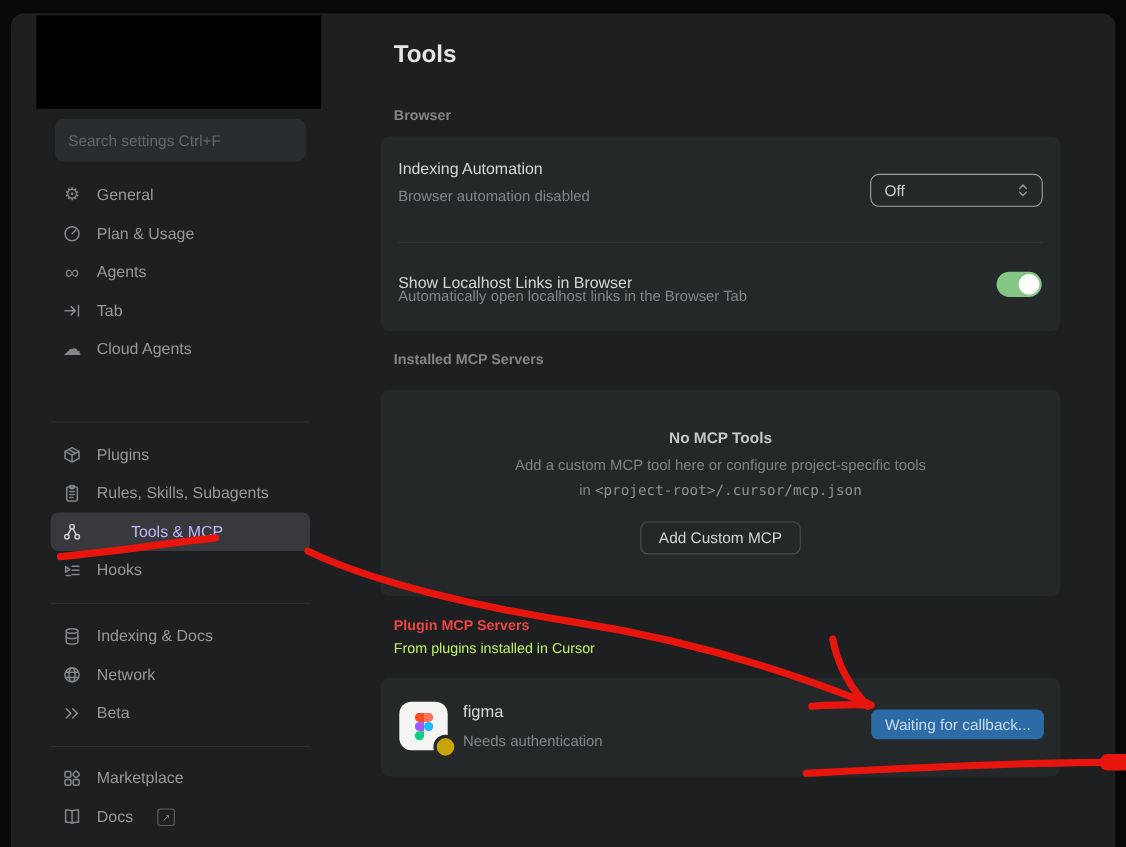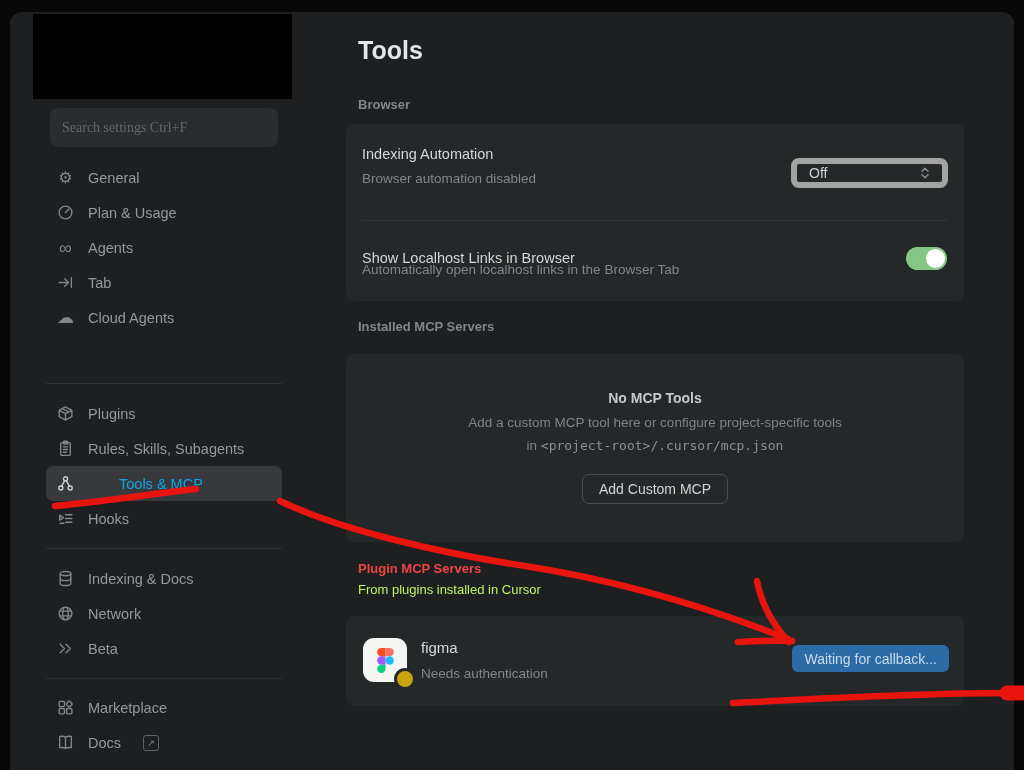--- a/index.html
+++ b/index.html
@@ -12,50 +12,50 @@
   .abs{position:absolute;}
   .window{
     left:10px;top:12px;width:1004px;height:758px;
     background:#1d1f20;border-radius:12px 12px 0 0;
   }
   
   .redaction{left:33px;top:14px;width:259px;height:85px;background:#000;}
   .search{
     left:50px;top:108px;width:228px;height:39px;background:#2a2d2f;
     border:none;border-radius:8px;padding:0 12px;box-sizing:border-box;
-    color:#c8cacb;font-size:14px;font-family:Liberation Serif, serif;outline:none;
+    color:#c8cacb;font-size:14px;font-family:Liberation Sans, sans-serif;outline:none;
   }
   .search::placeholder{color:#63676a;}
   .side-group{left:46px;width:236px;display:flex;flex-direction:column;}
   .side-item{
     height:35px;display:flex;align-items:center;gap:13px;
     padding:0 10px;border-radius:7px;box-sizing:border-box;
     color:#96999b;font-size:14.5px;cursor:pointer;
   }
   .side-item .icn{width:19px;height:19px;display:flex;align-items:center;justify-content:center;flex:none;}
   .side-item svg{stroke:#83868a;fill:none;stroke-width:1.3;stroke-linecap:round;stroke-linejoin:round;}
   .side-item .glyph{color:#83868a;font-size:16px;line-height:1;}
-  .side-item.selected{background:#37393d;color:#0ea5e9;gap:44px;}
+  .side-item.selected{background:#37393d;color:#c4b5fd;gap:44px;}
   .side-item.selected svg{stroke:#cfd1d2;}
   .side-divider{left:46px;width:236px;height:1px;background:#2d3031;}
   .ext-box{
     display:inline-flex;align-items:center;justify-content:center;
     width:14px;height:14px;border:1px solid #5f6264;border-radius:3px;
     color:#83868a;font-size:9px;margin-left:9px;
   }
   
-  .page-title{left:358px;top:36px;font-size:25px;font-weight:700;color:#e4e6e7;}
+  .page-title{left:358px;top:36px;font-size:22px;font-weight:700;color:#e4e6e7;}
   .sec-label{font-size:13px;font-weight:600;color:#838688;}
   .card{left:346px;width:618px;background:#252829;border-radius:8px;}
   .row-title{font-size:14.5px;color:#d4d6d7;}
   .row-sub{font-size:13.5px;color:#82858a;}
   .card-divider{position:absolute;left:16px;right:16px;height:1px;background:#303334;}
   .select{
     position:absolute;right:16px;top:34px;width:157px;height:30px;
-    border:6px solid #a3a3a3;border-radius:8px;display:flex;align-items:center;
+    border:1px solid #a3a3a3;border-radius:8px;display:flex;align-items:center;
     padding:0 10px 0 12px;box-sizing:border-box;color:#ced0d1;font-size:14px;cursor:pointer;
   }
   .select svg{margin-left:auto;stroke:#8d9093;fill:none;stroke-width:1.4;stroke-linecap:round;stroke-linejoin:round;}
   .toggle{
     position:absolute;right:17px;top:123px;width:41px;height:23px;border-radius:12px;cursor:pointer;
   }
   .toggle .knob{position:absolute;right:2px;top:2px;width:19px;height:19px;border-radius:50%;background:#fff;}
   .center-col{position:absolute;left:0;right:0;text-align:center;}
   .code{font-family:"DejaVu Sans Mono",monospace;font-size:13px;color:#8d9093;}
   .btn-outline{

